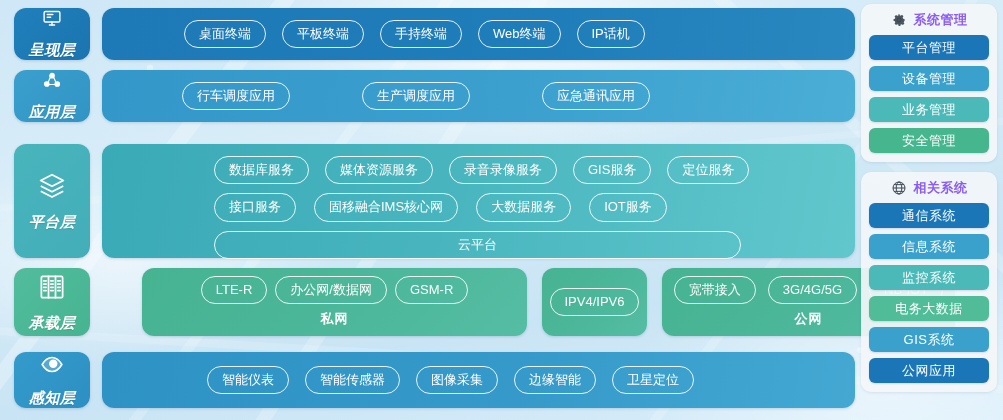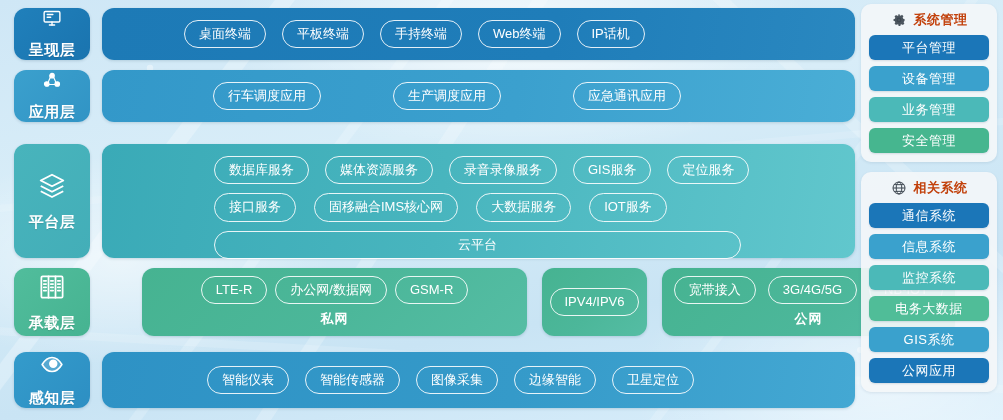--- a/index.html
+++ b/index.html
@@ -22,20 +22,21 @@
 
   
   .layer-tab {
     position: absolute; left: 14px; width: 76px;
     border-radius: 12px;
     display: flex; flex-direction: column;
     align-items: center; justify-content: center;
     gap: 12px;
     color: #ffffff;
     box-shadow: 0 1px 3px rgba(20,60,90,.18);
+    font-style: italic;
   }
   .layer-tab .lt-icon { width: 30px; height: 30px; display: block; }
   .layer-tab .lt-label {
     font-size: 15px; font-weight: 700; letter-spacing: .5px;
     text-shadow: 0 1px 1px rgba(0,0,0,.12);
   }
 
   
   .layer-body {
     position: absolute; left: 102px; right: 148px;
@@ -78,21 +79,21 @@
     border-radius: 10px;
     padding: 7px 8px 9px;
     box-shadow: 0 1px 3px rgba(20,60,90,.10);
   }
   .sp-head {
     display: flex; align-items: center; justify-content: center;
     gap: 7px; margin-bottom: 6px;
   }
   .sp-head .sp-icon { width: 16px; height: 16px; display: block; }
   .sp-head .sp-title {
-    font-size: 13px; font-weight: 700; color: #c2410c; letter-spacing: .5px;
+    font-size: 13px; font-weight: 700; color: #8b5cf6; letter-spacing: .5px;
   }
   .sp-item {
     height: 25px; margin-bottom: 6px;
     border-radius: 6px;
     display: flex; align-items: center; justify-content: center;
     color: #ffffff; font-size: 13px; font-weight: 400;
     letter-spacing: .5px;
     box-shadow: 0 1px 2px rgba(20,60,90,.14);
   }
   .sp-item:last-child { margin-bottom: 0; }
@@ -144,21 +145,21 @@
   <div class="layer-tab" style="top:70px; height:52px; background:linear-gradient(135deg,#3ba0cd,#3194c5);">
     <svg class="lt-icon" viewBox="0 0 24 24" fill="#ffffff" stroke="#ffffff" stroke-width="1.3">
       <circle cx="12" cy="6.5" r="2.6" fill="#ffffff"></circle>
       <circle cx="6" cy="16" r="2.6" fill="#ffffff"></circle>
       <circle cx="18" cy="16" r="2.6" fill="#ffffff"></circle>
       <path d="M10 8.6 L7.7 13.6 M14 8.6 L16.3 13.6 M8.6 16.6 L15.4 16.6" fill="none"></path>
     </svg>
     <span class="lt-label">应用层</span>
   </div>
   <div class="layer-body" style="top:70px; height:52px; background:linear-gradient(100deg,#3398c9 0%,#3ba0ce 55%,#4aaed6 100%);">
-    <div class="chip-row" style="height:100%; padding-left:111px; gap:72px;">
+    <div class="chip-row" style="height:100%; padding-left:80px; gap:72px;">
       <div class="chip">行车调度应用</div>
       <div class="chip">生产调度应用</div>
       <div class="chip">应急通讯应用</div>
     </div>
   </div>
 
   <div class="layer-tab" style="top:144px; height:114px; background:linear-gradient(135deg,#48b4bc,#43aeb8);">
     <svg class="lt-icon" viewBox="0 0 24 24" fill="none" stroke="#ffffff" stroke-width="1.5" stroke-linejoin="round">
       <path d="M12 3 L21 7.6 L12 12.2 L3 7.6 Z"></path>
       <path d="M3 12 L12 16.6 L21 12"></path>

